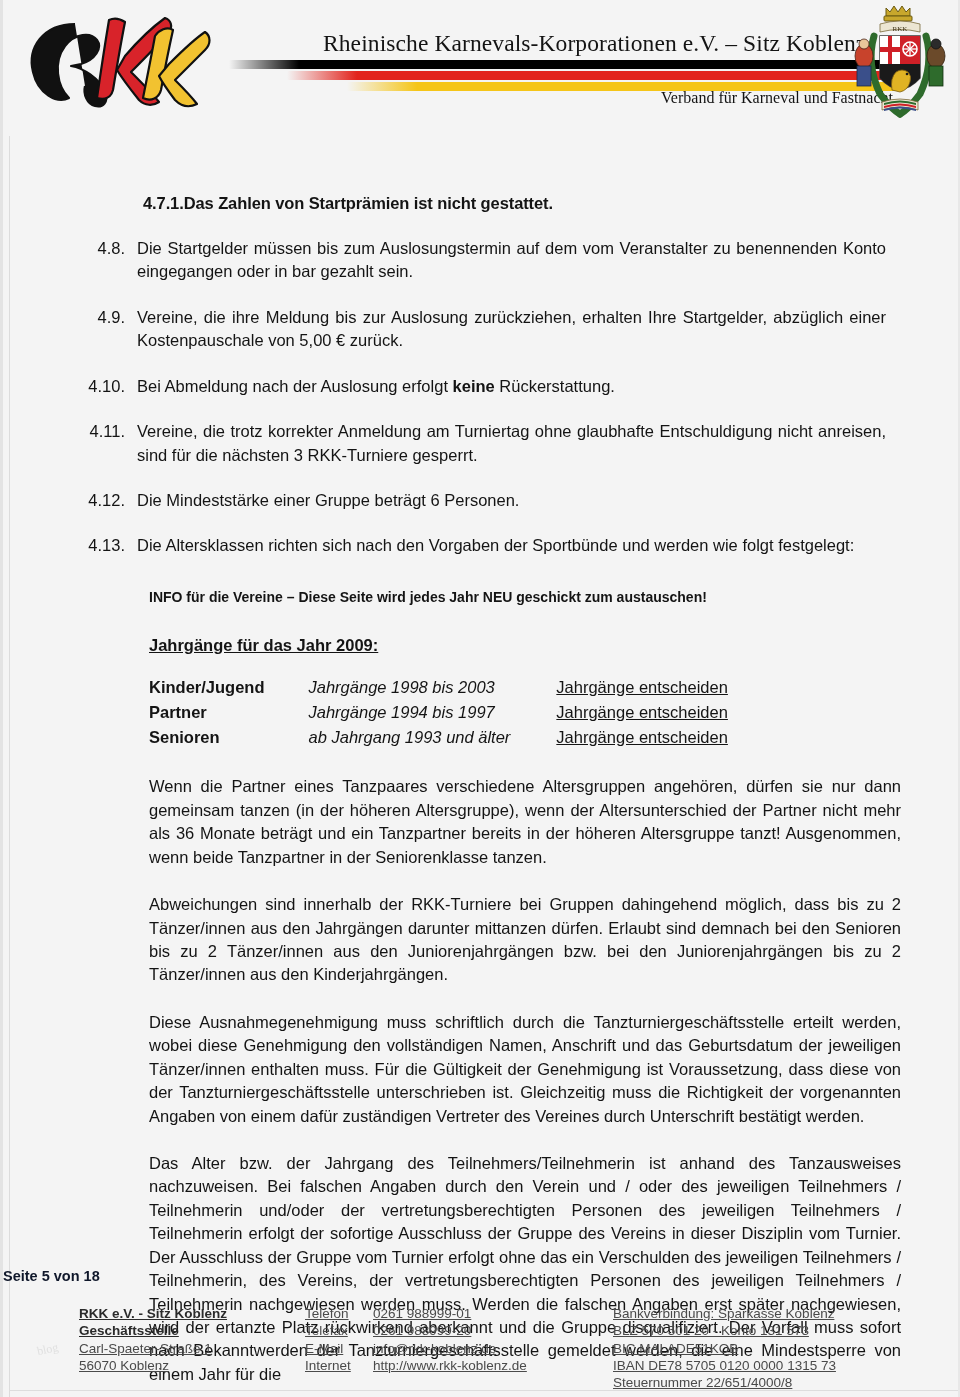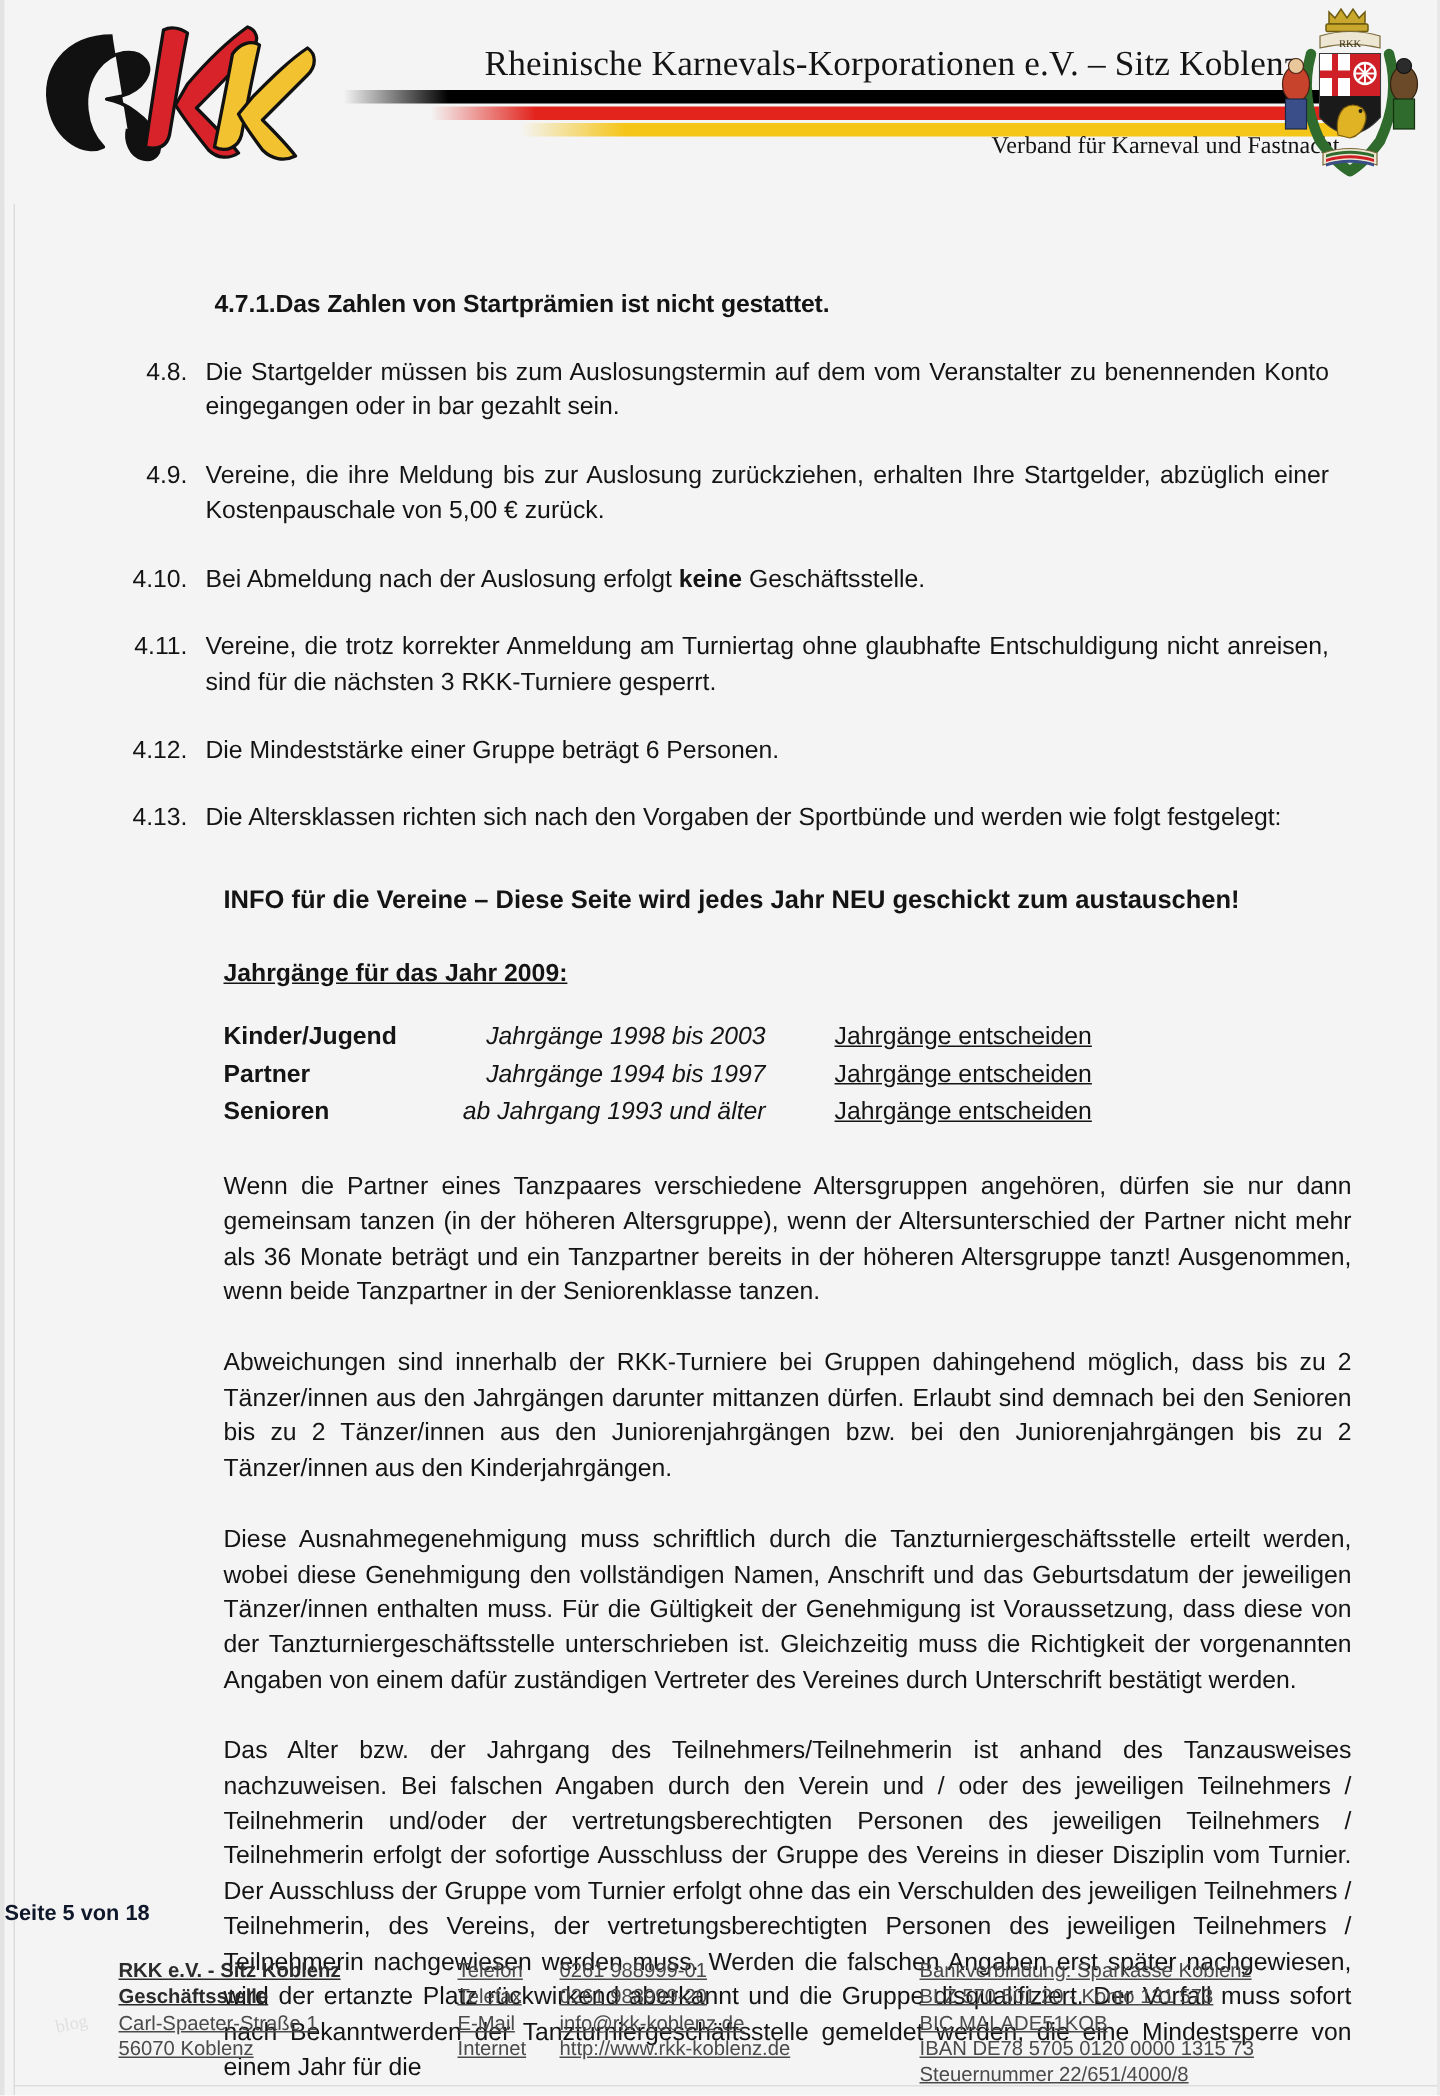--- a/index.html
+++ b/index.html
@@ -128,21 +128,21 @@
   .clause-text {
     flex: 1 1 auto;
     font-size: 16.5px;
     line-height: 1.42;
     text-align: justify;
   }
   .clause-text.nojust { text-align: left; }
   .clause-text b { font-weight: bold; }
 
   .callout {
-    font-size: 17px;
+    font-size: 14px;
     font-weight: bold;
     margin: 30px 0 0 74px;
     line-height: 1.42;
   }
   .year-heading {
     font-size: 16.5px;
     font-weight: bold;
     text-decoration: underline;
     margin: 28px 0 0 74px;
   }
@@ -152,21 +152,21 @@
     border-collapse: collapse;
     font-size: 16.5px;
   }
   .age-table td {
     padding: 0 0 3px 0;
     line-height: 1.33;
     vertical-align: top;
     white-space: nowrap;
   }
   .age-table td.cat { font-weight: bold; padding-right: 44px; }
-  .age-table td.years { font-style: italic; padding-right: 46px; text-align: right; }
+  .age-table td.years { font-style: italic; padding-right: 46px; }
   .age-table td.decide { text-decoration: underline; }
 
   .para {
     margin: 24px 0 0 74px;
     width: 752px;
     font-size: 16.5px;
     line-height: 1.42;
     text-align: justify;
   }
 
@@ -303,21 +303,21 @@
         <div class="clause-text">Die Startgelder müssen bis zum Auslosungstermin auf dem vom Veranstalter zu benennenden Konto eingegangen oder in bar gezahlt sein.</div>
       </div>
 
       <div class="clause">
         <div class="clause-num">4.9.</div>
         <div class="clause-text">Vereine, die ihre Meldung bis zur Auslosung zurückziehen, erhalten Ihre Startgelder, abzüglich einer Kostenpauschale von 5,00 € zurück.</div>
       </div>
 
       <div class="clause">
         <div class="clause-num">4.10.</div>
-        <div class="clause-text nojust"><span>Bei Abmeldung nach der Auslosung erfolgt </span><b>keine</b><span> Geschäftsstelle.</span></div>
+        <div class="clause-text nojust"><span>Bei Abmeldung nach der Auslosung erfolgt </span><b>keine</b><span> Rückerstattung.</span></div>
       </div>
 
       <div class="clause">
         <div class="clause-num">4.11.</div>
         <div class="clause-text">Vereine, die trotz korrekter Anmeldung am Turniertag ohne glaubhafte Entschuldigung nicht anreisen, sind für die nächsten 3 RKK-Turniere gesperrt.</div>
       </div>
 
       <div class="clause">
         <div class="clause-num">4.12.</div>
         <div class="clause-text nojust">Die Mindeststärke einer Gruppe beträgt 6 Personen.</div>

